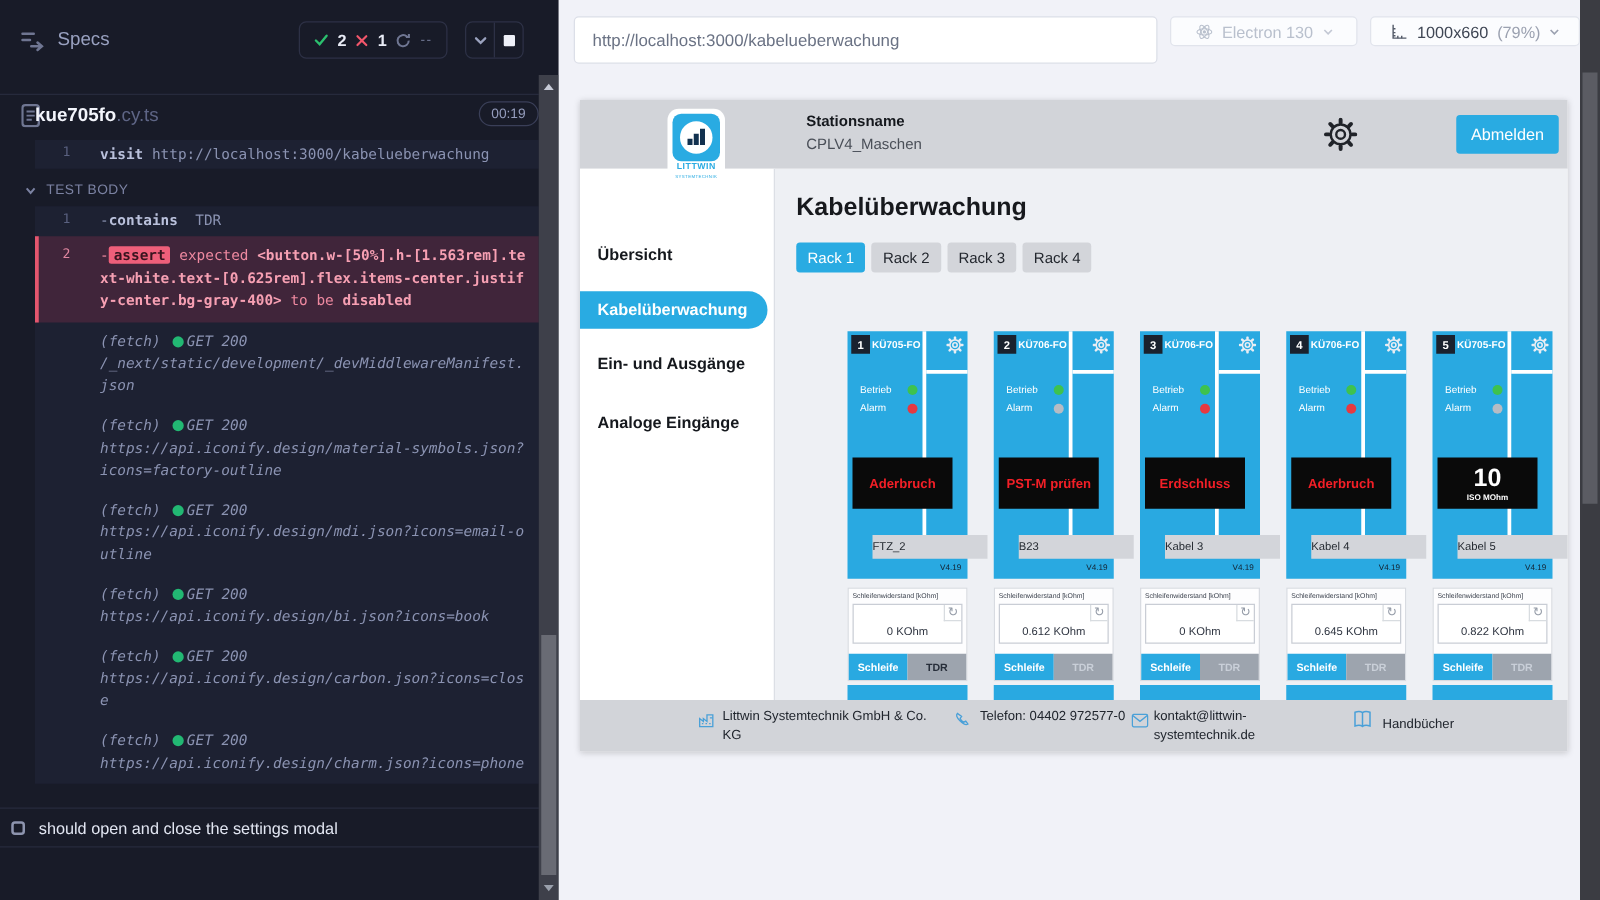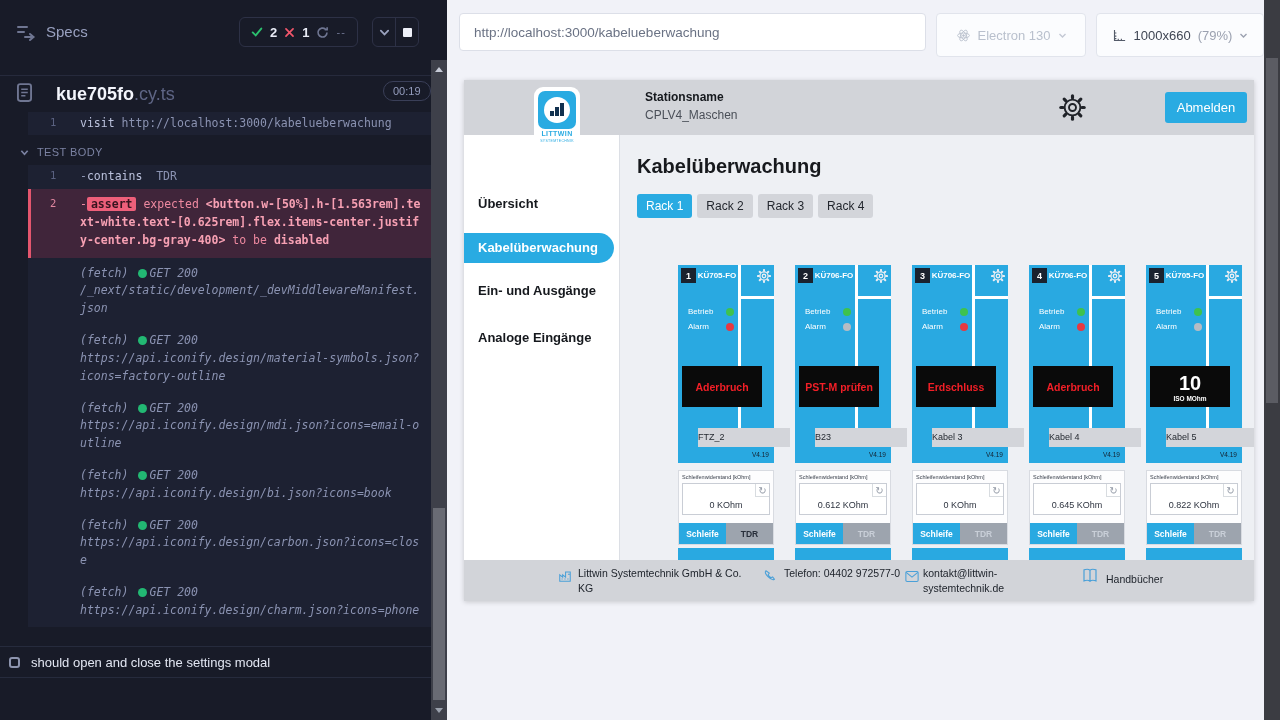--- a/index.html
+++ b/index.html
@@ -14,29 +14,29 @@
   .specs-label { position:absolute; left:46px; top:23px; font-size:15px; color:#99a1c0; }
   .stats { position:absolute; left:239px; top:17px; height:30px; border:1px solid #2d3146; border-radius:6px; display:flex; align-items:center; gap:7px; padding:0 11px; }
   .stat-num { font-size:13px; font-weight:bold; color:#e9ecf6; }
   .stat-pend { font-size:11px; color:#6f7692; letter-spacing:1px; }
   .winbtns { position:absolute; left:372px; top:17px; height:30px; width:47px; border:1px solid #2d3146; border-radius:6px; display:flex; }
   .winbtns > div { flex:1; display:flex; align-items:center; justify-content:center; }
   .winbtns > div:first-child { border-right:1px solid #2d3146; }
   .stop-sq { width:9px; height:9px; background:#eef0f8; border-radius:1px; }
   .spec-row { position:absolute; left:0; top:76px; width:431px; height:34px; }
   .spec-icon { position:absolute; left:17px; top:7px; color:#6f7692; }
-  .spec-name { position:absolute; left:56px; top:8px; font-size:18px; font-weight:bold; color:#f3f5fc; }
+  .spec-name { position:absolute; left:28px; top:8px; font-size:15px; font-weight:bold; color:#f3f5fc; }
   .spec-ext { font-weight:normal; color:#5e6585; }
   .spec-time { position:absolute; left:383px; top:5px; font-size:11px; color:#959dbd; border:1px solid #3a3f58; border-radius:12px; padding:3px 9px; }
 
   .cy-log { position:absolute; left:0; top:112px; width:431px; font-family:"DejaVu Sans Mono",monospace; font-size:11.5px; }
   .cmd-block { margin-left:28px; width:403px; background:#1d2132; }
   .cmd-row { position:relative; padding:3px 8px 3px 52px; color:#8b93b2; line-height:1.5; }
   .lnum { position:absolute; left:22px; top:3px; font-size:10.5px; color:#5a6180; }
-  .cmd-name { font-weight:normal; color:#bac1dc; }
+  .cmd-name { font-weight:bold; color:#bac1dc; }
   .testbody-hdr { margin:11px 0 7px 20px; font-family:"Liberation Sans",sans-serif; font-size:11px; color:#7b82a2; letter-spacing:.4px; display:flex; align-items:center; gap:8px; }
   .assert-row { position:relative; background:#40253a; border-left:3px solid #e4566e; padding:6px 10px 8px 49px; color:#ee89a0; line-height:1.6; }
   .assert-row .lnum { left:19px; top:6px; color:#e087a0; }
   .assert-badge { background:#ee5f7a; color:#38141f; font-weight:bold; padding:0 4px; border-radius:2px; }
   .assert-strong { font-weight:bold; color:#f7a0b3; word-break:break-all; }
   .fetch-row { position:relative; padding:7px 8px 7px 52px; font-style:italic; color:#8b93b2; line-height:1.55; word-break:break-all; }
   .fdot { display:inline-block; width:9px; height:9px; border-radius:50%; background:#22b873; margin:0 2px -1px 10px; }
   .next-test { position:absolute; left:0; top:646px; width:431px; height:32px; border-top:1px solid #262b3d; border-bottom:1px solid #262b3d; display:flex; align-items:center; gap:11px; padding-left:9px; }
   .nt-icon { width:11px; height:11px; border:2px solid #8d94ae; border-radius:3px; }
   .nt-text { font-size:13px; color:#e2e6f2; }
@@ -44,21 +44,21 @@
   .cy-sb { position:absolute; right:0; top:60px; width:16px; height:660px; background:#3e404a; }
   .cy-sb-thumb { position:absolute; left:2px; top:448px; width:12px; height:192px; background:#696b74; }
   .tri-up { position:absolute; left:4px; top:7px; width:0; height:0; border-left:4px solid transparent; border-right:4px solid transparent; border-bottom:5px solid #c6cad6; }
   .tri-down { position:absolute; left:4px; bottom:7px; width:0; height:0; border-left:4px solid transparent; border-right:4px solid transparent; border-top:5px solid #9aa0ac; }
 
   
   .bp { position:absolute; left:447px; top:0; width:833px; height:720px; background:#f1f2f8; }
   .bp-sb { position:absolute; right:0; top:0; width:16px; height:720px; background:#3b3c42; }
   .bp-sb-thumb { position:absolute; left:2px; top:58px; width:12px; height:345px; background:#5b5c63; }
   .urlbar { position:absolute; left:12px; top:13px; width:467px; height:38px; background:#fff; border:1px solid #dcdfe8; border-radius:4px; font-size:13.5px; color:#6a7284; padding:0 14px; font-family:"Liberation Sans",sans-serif; }
-  .ctrl { position:absolute; top:13px; height:44px; background:#fbfcfe; border:1px solid #e1e4ec; border-radius:4px; display:flex; align-items:center; justify-content:center; gap:7px; font-size:13px; }
+  .ctrl { position:absolute; top:13px; height:24px; background:#fbfcfe; border:1px solid #e1e4ec; border-radius:4px; display:flex; align-items:center; justify-content:center; gap:7px; font-size:13px; }
   .ctrl-engine { left:489px; width:150px; color:#b9c0cd; }
   .ctrl-size { left:649px; width:168px; color:#3f4654; }
   .dim { color:#9ba1b0; }
 
   
   .frame { position:absolute; left:17px; top:80px; width:790px; height:521px; background:#fff; box-shadow:0 1px 5px rgba(0,0,0,.18); }
   .app-header { position:absolute; left:0; top:0; width:790px; height:55px; background:#d2d4d9; }
   .logo { position:absolute; left:70px; top:7px; width:46px; height:60px; background:#fff; border-radius:9px; z-index:6; }
   .logo-sq { position:absolute; left:4px; top:4px; width:38px; height:38px; background:#29abe2; border-radius:7px; }
   .logo-circle { position:absolute; left:6px; top:6px; width:26px; height:26px; background:#fff; border-radius:50%; }

